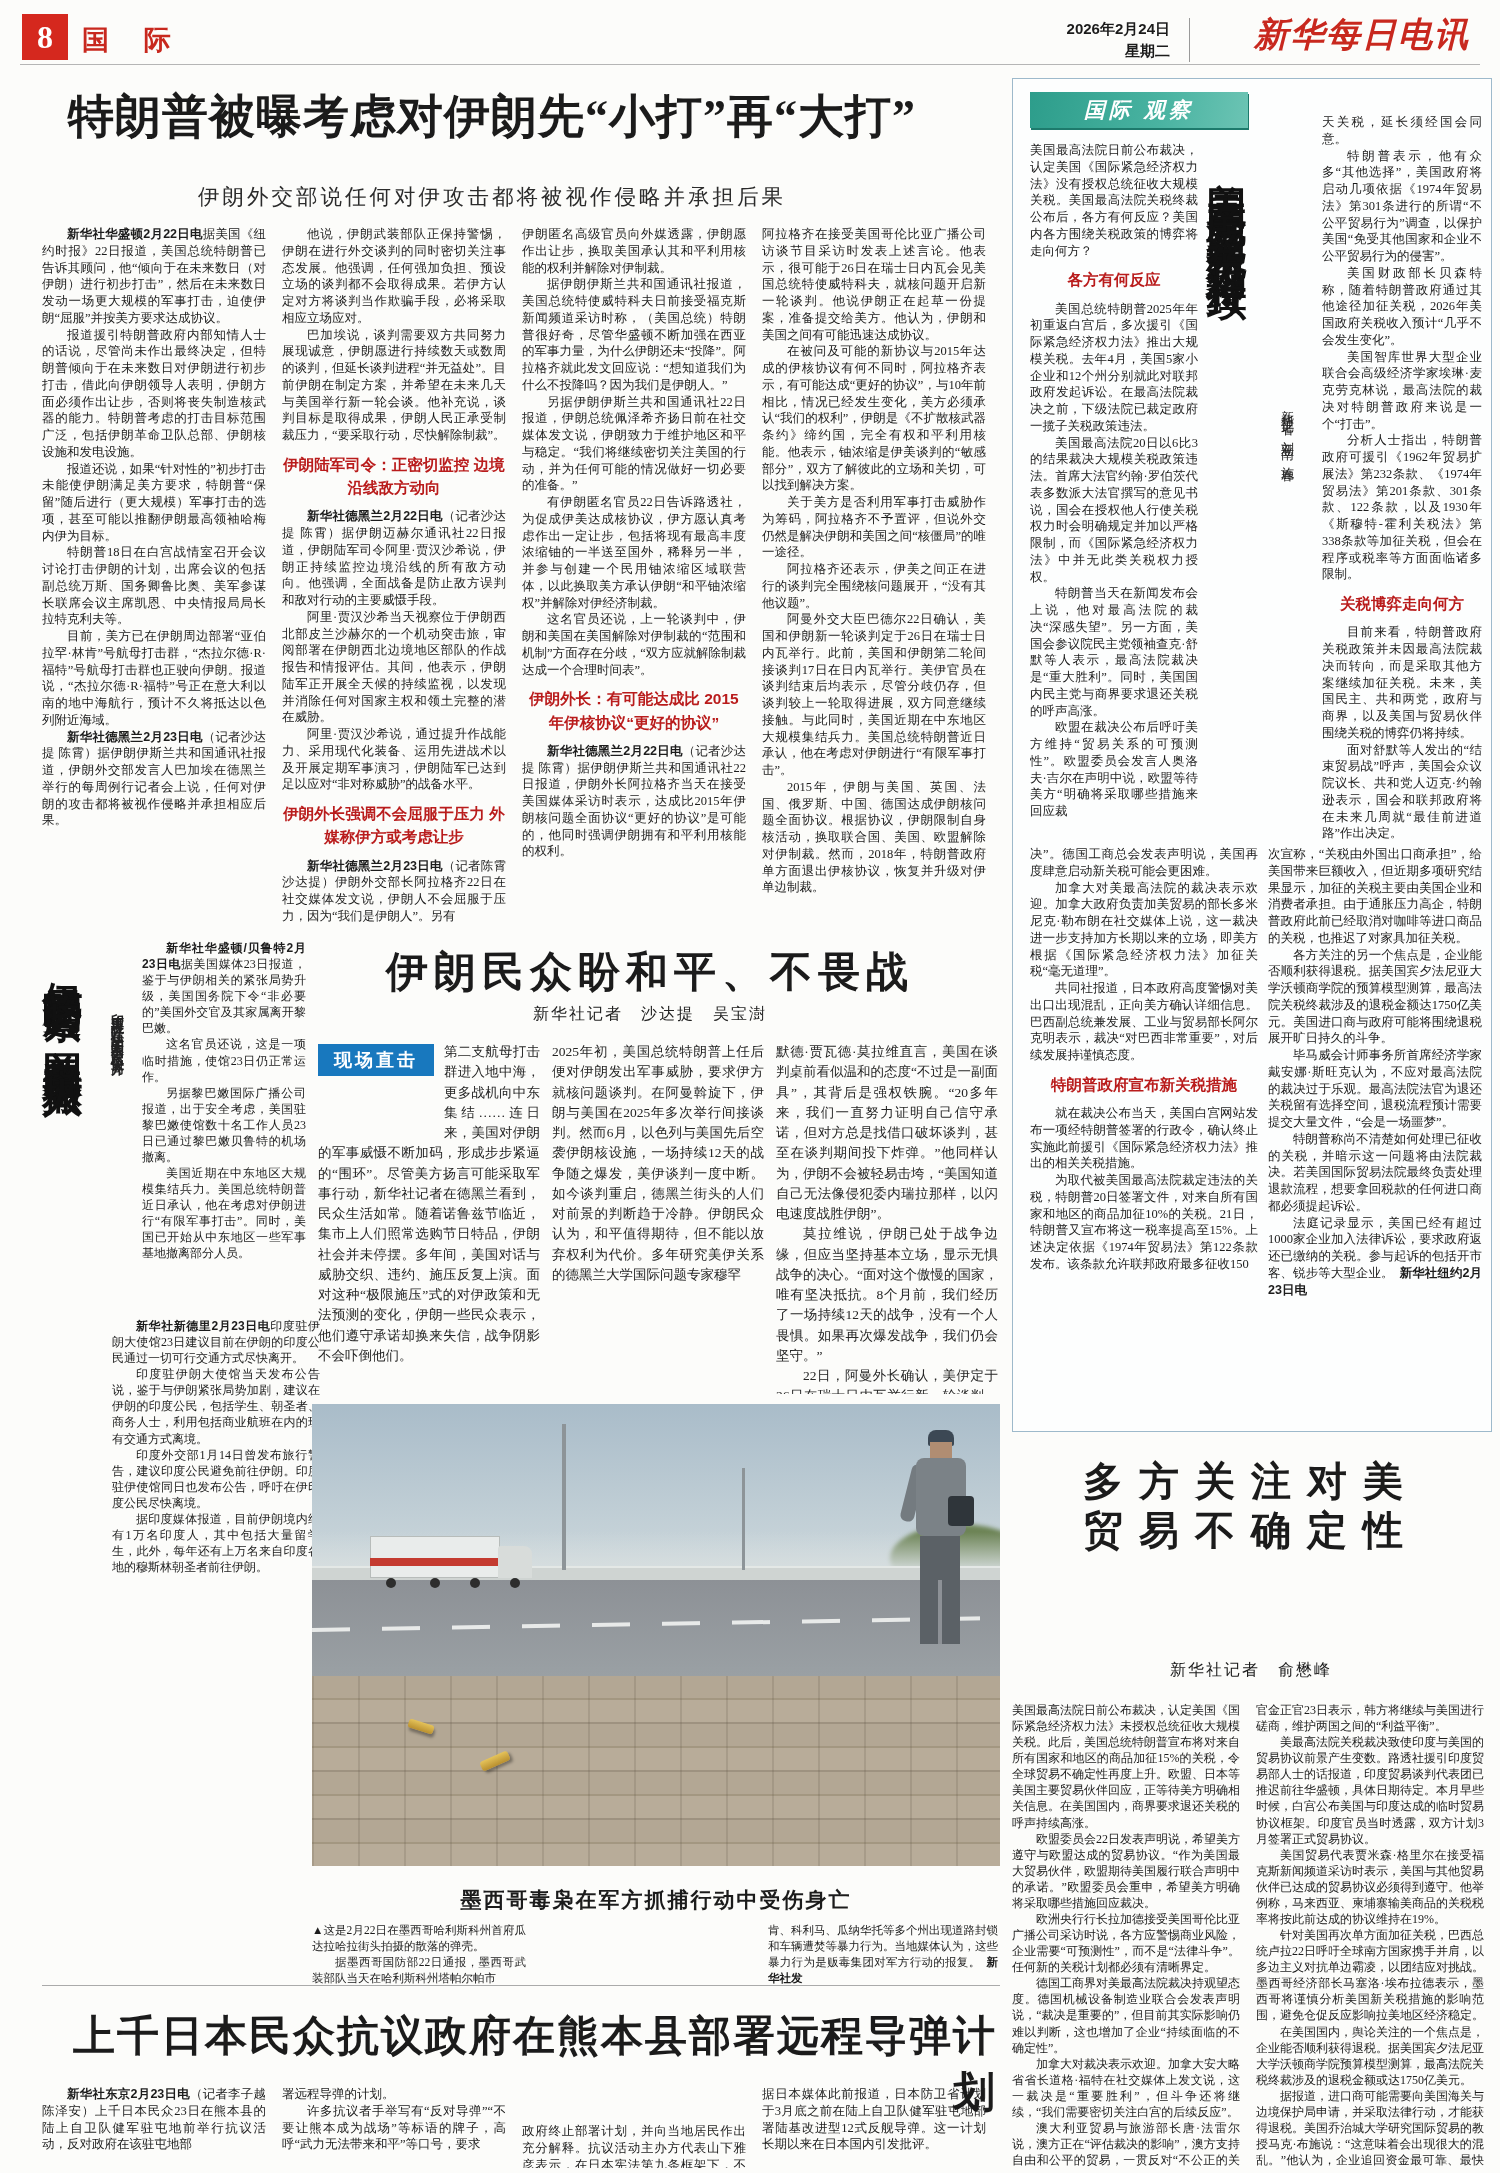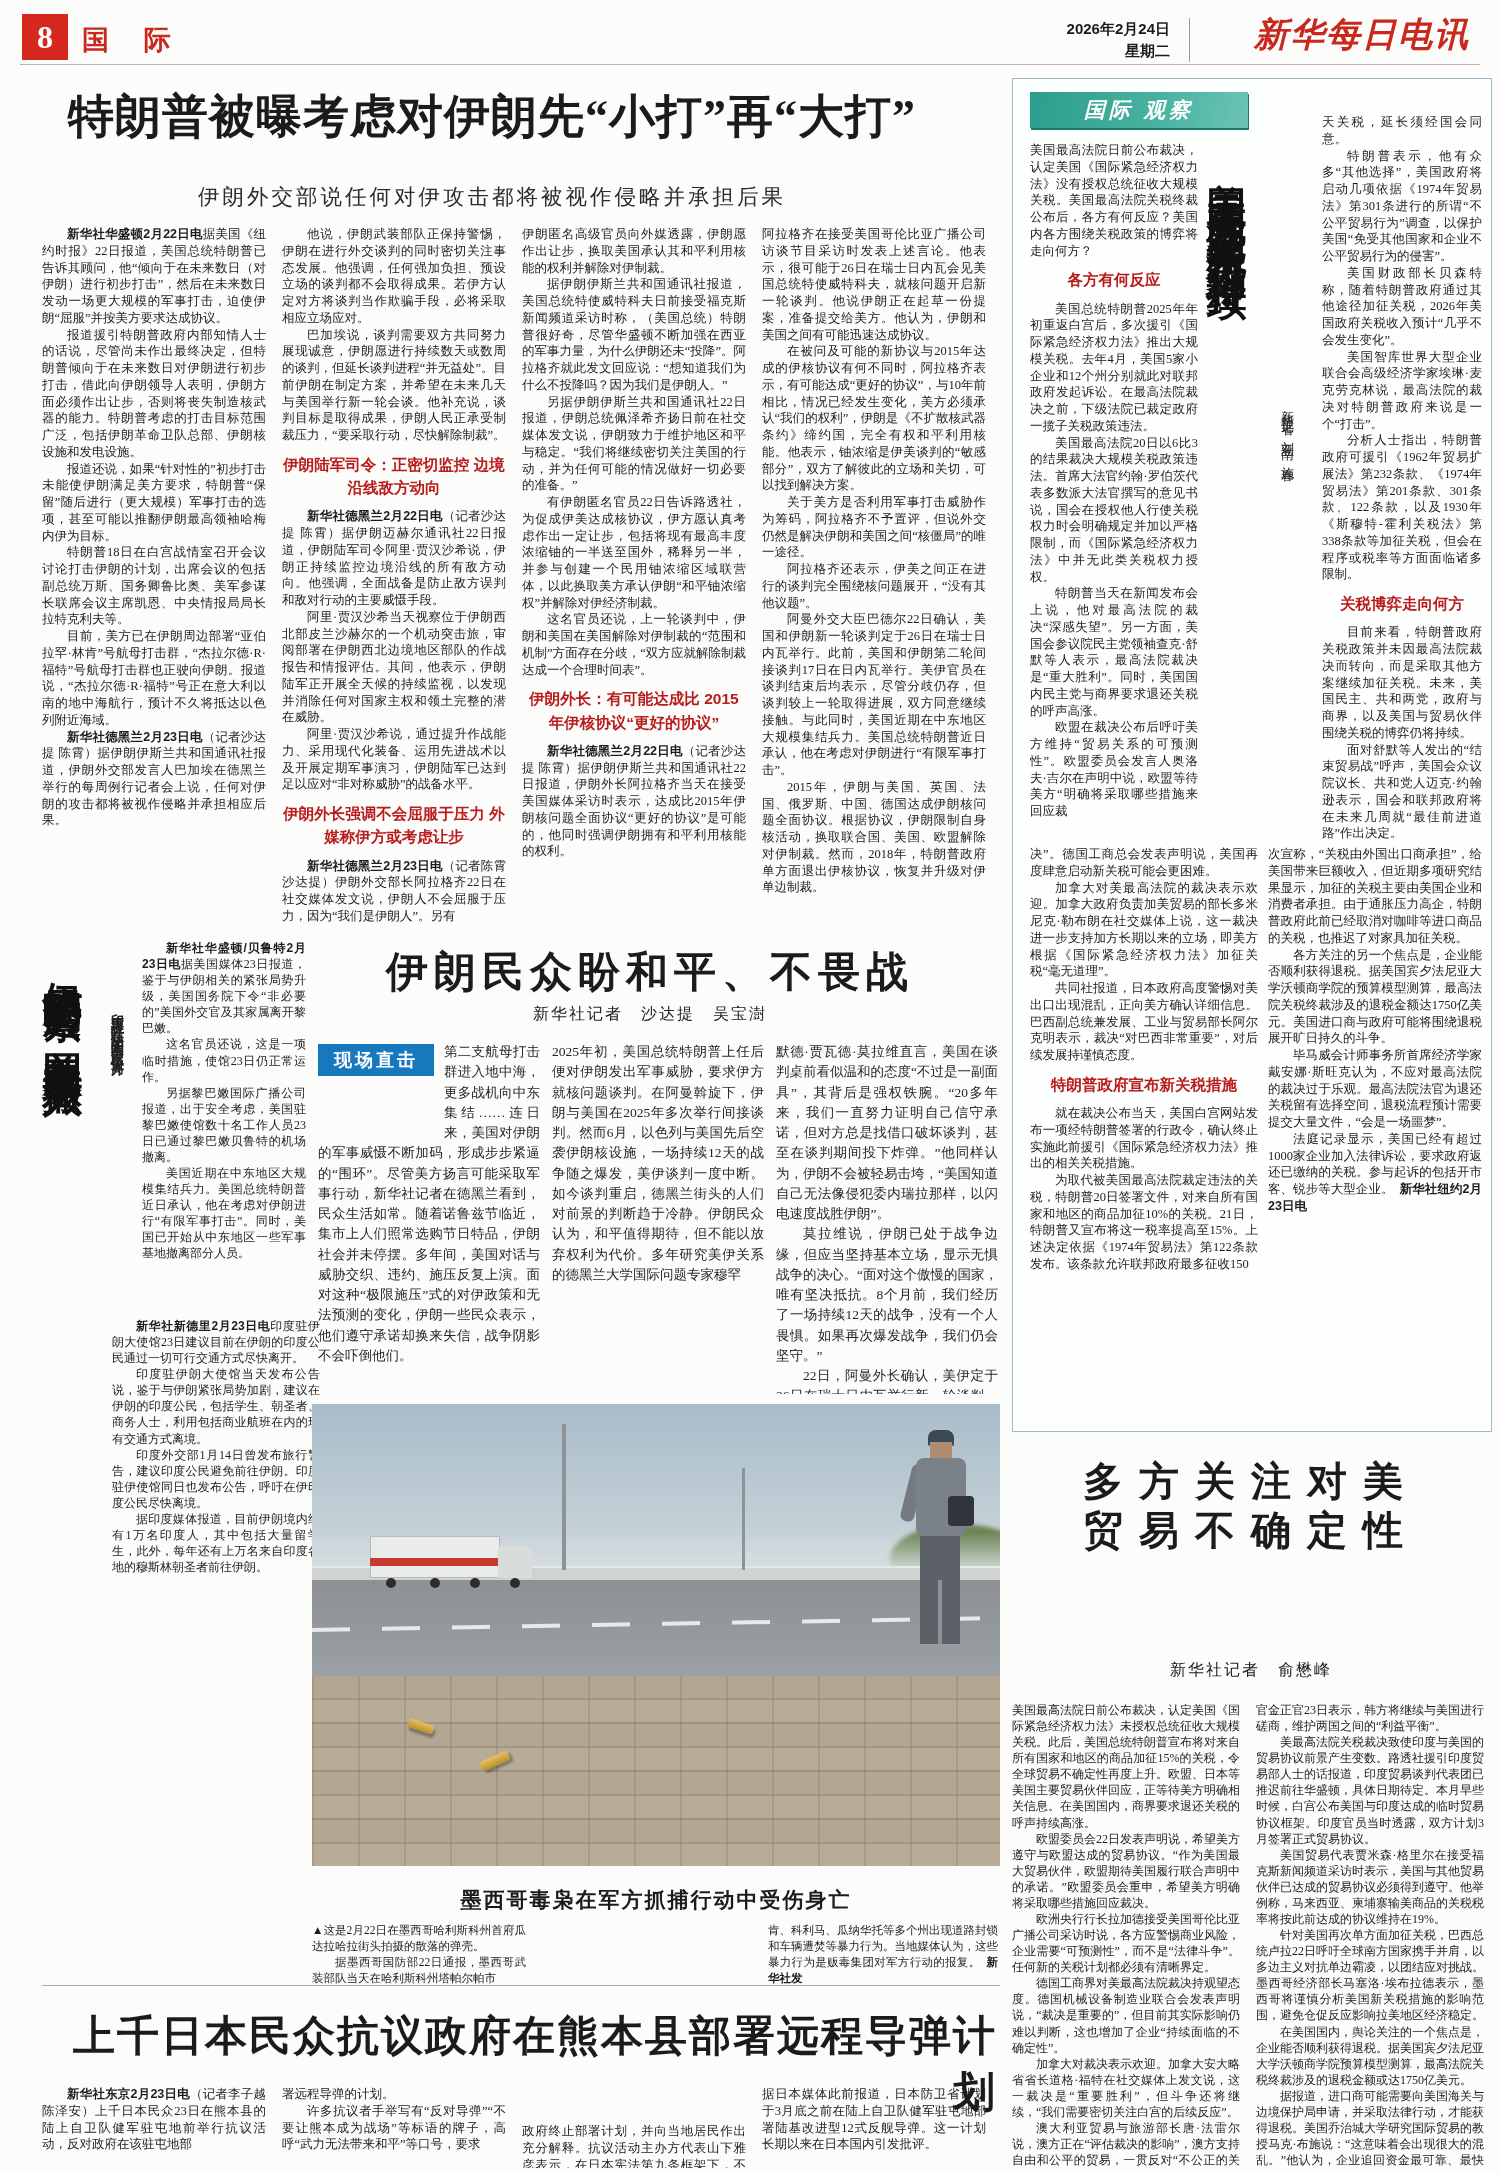--- a/index.html
+++ b/index.html
@@ -161,20 +161,21 @@
       <p>美国智库世界大型企业联合会高级经济学家埃琳·麦克劳克林说，最高法院的裁决对特朗普政府来说是一个“打击”。</p>
       <p>分析人士指出，特朗普政府可援引《1962年贸易扩展法》第232条款、《1974年贸易法》第201条款、301条款、122条款，以及1930年《斯穆特-霍利关税法》第338条款等加征关税，但会在程序或税率等方面面临诸多限制。</p>
       <div class="ch">关税博弈走向何方</div>
       <p>目前来看，特朗普政府关税政策并未因最高法院裁决而转向，而是采取其他方案继续加征关税。未来，美国民主、共和两党，政府与商界，以及美国与贸易伙伴围绕关税的博弈仍将持续。</p>
       <p>面对舒默等人发出的“结束贸易战”呼声，美国会众议院议长、共和党人迈克·约翰逊表示，国会和联邦政府将在未来几周就“最佳前进道路”作出决定。</p>
     </div>
   <div class="col" style="left:1268px;top:846px;width:214px;height:570px">
       <p style="text-indent: 0px;">次宣称，“关税由外国出口商承担”，给美国带来巨额收入，但近期多项研究结果显示，加征的关税主要由美国企业和消费者承担。由于通胀压力高企，特朗普政府此前已经取消对咖啡等进口商品的关税，也推迟了对家具加征关税。</p>
       <p>各方关注的另一个焦点是，企业能否顺利获得退税。据美国宾夕法尼亚大学沃顿商学院的预算模型测算，最高法院关税终裁涉及的退税金额达1750亿美元。美国进口商与政府可能将围绕退税展开旷日持久的斗争。</p>
       <p>毕马威会计师事务所首席经济学家戴安娜·斯旺克认为，不应对最高法院的裁决过于乐观。最高法院法官为退还关税留有选择空间，退税流程预计需要提交大量文件，“会是一场噩梦”。</p>
+      <p>特朗普称尚不清楚如何处理已征收的关税，并暗示这一问题将由法院裁决。若美国国际贸易法院最终负责处理退款流程，想要拿回税款的任何进口商都必须提起诉讼。</p>
       <p>法庭记录显示，美国已经有超过1000家企业加入法律诉讼，要求政府返还已缴纳的关税。参与起诉的包括开市客、锐步等大型企业。<b> 新华社纽约2月23日电</b></p>
     </div>
 
   <div class="abs vhead lhead">伊朗局势趋紧　美国从黎巴嫩撤人</div>
   <div class="abs vsmall lsub">印度再次呼吁在伊朗的本国公民尽快离开</div>
   <div class="col" style="left:142px;top:940px;width:164px;height:376px;font-size:12px">
       <p><b>新华社华盛顿/贝鲁特2月23日电</b>据美国媒体23日报道，鉴于与伊朗相关的紧张局势升级，美国国务院下令“非必要的”美国外交官及其家属离开黎巴嫩。</p>
       <p>这名官员还说，这是一项临时措施，使馆23日仍正常运作。</p>
       <p>另据黎巴嫩国际广播公司报道，出于安全考虑，美国驻黎巴嫩使馆数十名工作人员23日已通过黎巴嫩贝鲁特的机场撤离。</p>
       <p>美国近期在中东地区大规模集结兵力。美国总统特朗普近日承认，他在考虑对伊朗进行“有限军事打击”。同时，美国已开始从中东地区一些军事基地撤离部分人员。</p>

